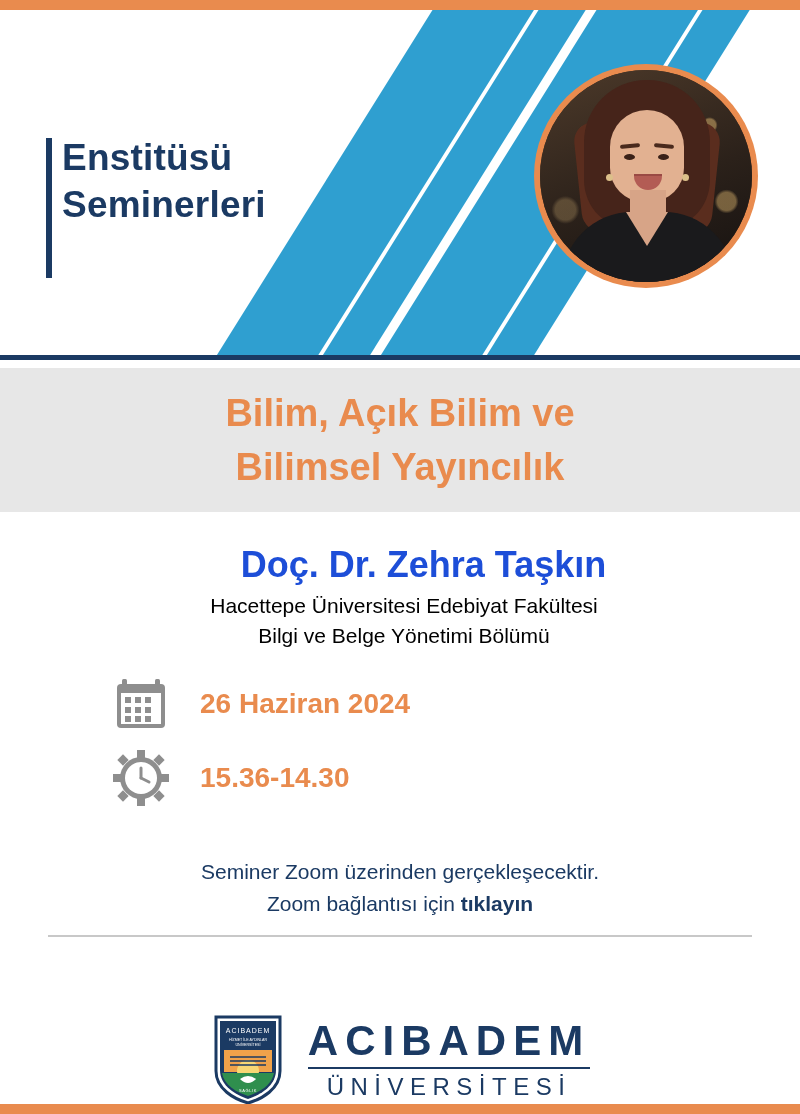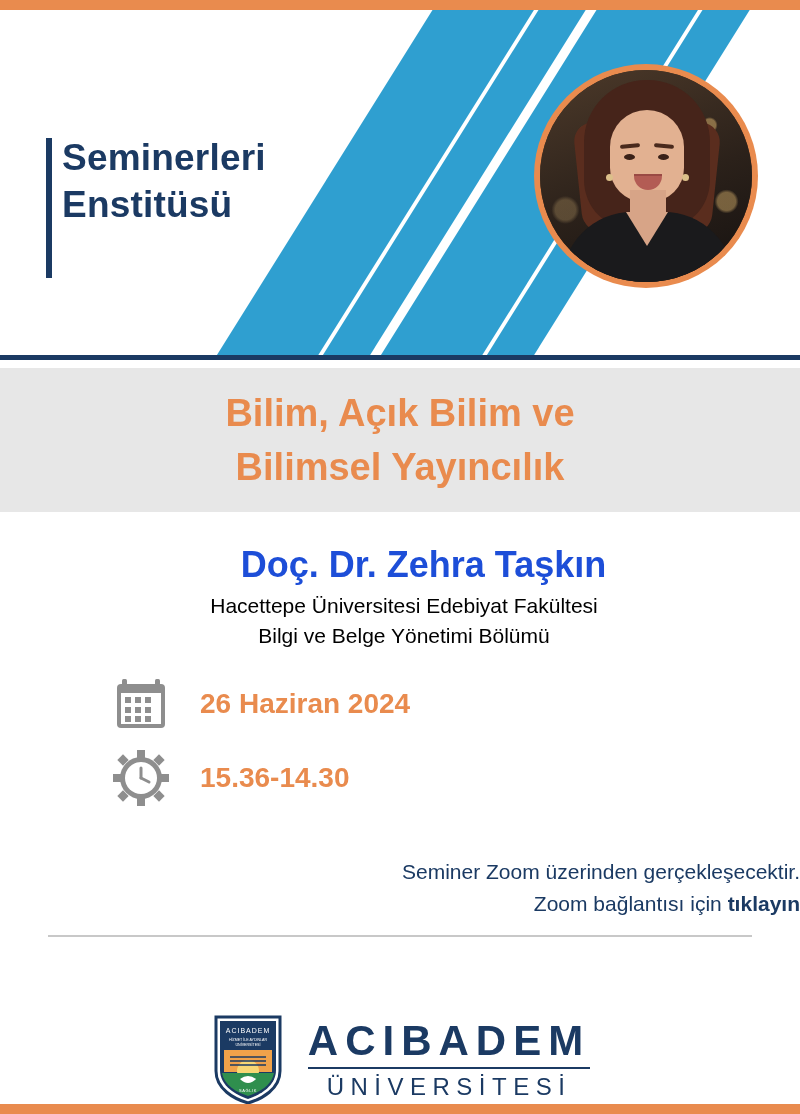--- a/index.html
+++ b/index.html
@@ -261,21 +261,21 @@
   .info-text {
     color: #e98b4e;
     font-size: 28px;
     font-weight: bold;
   }
   
   .zoom-note {
     position: absolute;
     top: 856px; left: 0;
     width: 800px;
-    text-align: right;
+    text-align: center;
     color: #1b3a63;
     font-size: 21px;
     line-height: 32px;
   }
   .zoom-note .link {
     font-weight: bold;
     color: #1b3a63;
     text-decoration: none;
   }
   .divider {
@@ -349,22 +349,22 @@
       <div class="smile"></div>
       <div class="earring-l"></div>
       <div class="earring-r"></div>
       <div class="neck"></div>
       <div class="body"></div>
       <div class="collar"></div>
     </div>
 
     <div class="title-bar"></div>
     <div class="header-title">
+      <div>Enstitüsü</div>
       <div>Seminerleri</div>
-      <div>Enstitüsü</div>
     </div>
   </div>
 
   <div class="header-rule"></div>
 
   <div class="subject-band">
     <div class="subject-text">
       <div>Bilim, Açık Bilim ve</div>
       <div>Bilimsel Yayıncılık</div>
     </div>

